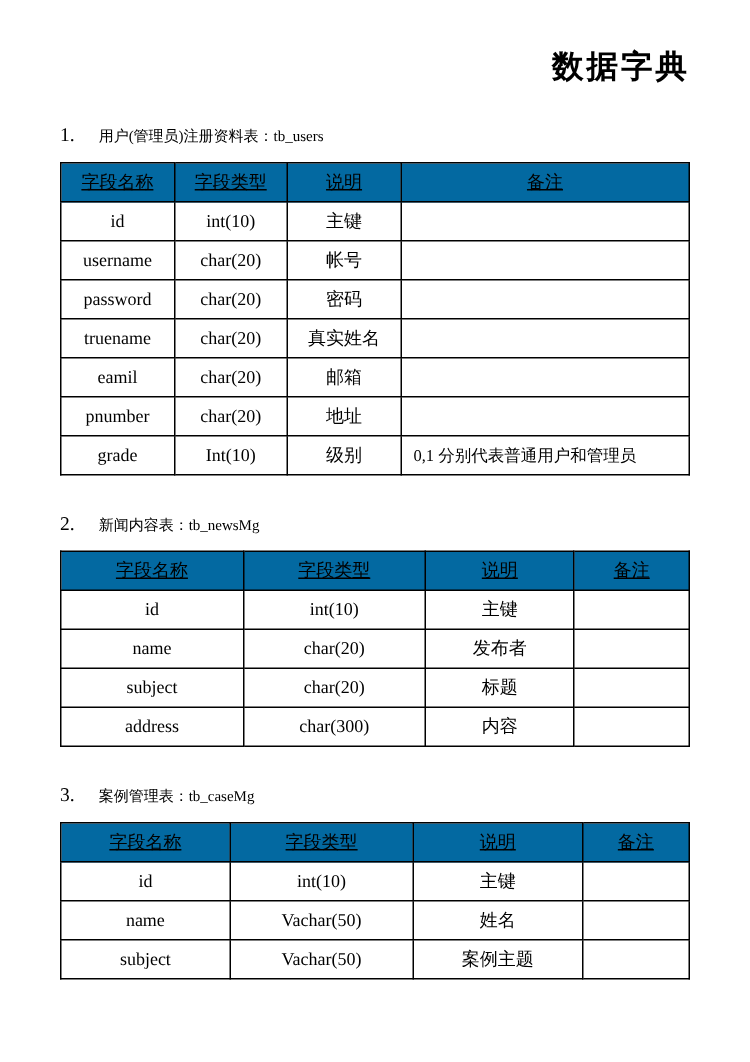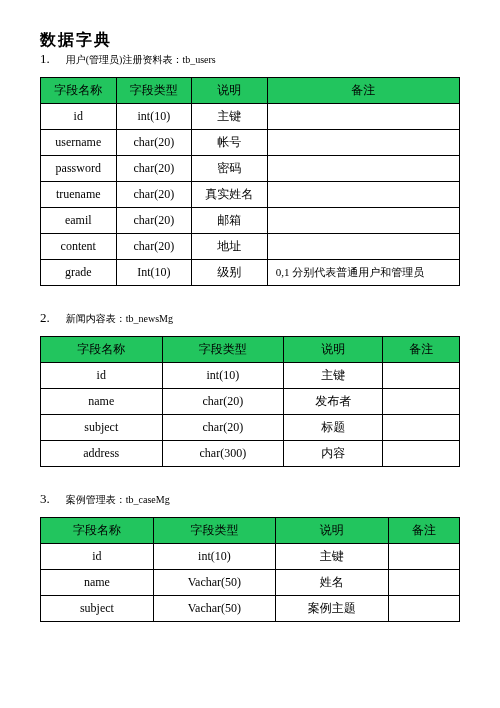--- a/index.html
+++ b/index.html
@@ -12,23 +12,24 @@
       width: 500px;
       min-height: 708px;
       background: #ffffff;
       font-family: "SimSun", "宋体", serif;
       font-size: 12px;
       color: #000000;
       padding: 30px 40px;
     }
 
     .page-title {
-      text-align: left;
-      font-size: 16px;
+      text-align: right;
+      font-size: 21px;
       font-weight: bold;
+      margin-bottom: 24px;
       letter-spacing: 2px;
     }
 
     .section {
       margin-bottom: 24px;
     }
 
     .section-title {
       font-size: 13px;
       font-weight: normal;
@@ -53,22 +54,23 @@
     }
 
     th, td {
       border: 1px solid #000000;
       padding: 4px 8px;
       text-align: center;
       font-weight: normal;
     }
 
     thead th {
-      background: #22c55e;
+      background: #0369a1;
       font-weight: normal;
+      text-decoration: underline;
     }
 
     .note-cell {
       text-align: left;
       font-size: 11px;
     }
   </style>
 </head>
 <body>
 
@@ -114,21 +116,21 @@
             <td>真实姓名</td>
             <td></td>
           </tr>
           <tr>
             <td>eamil</td>
             <td>char(20)</td>
             <td>邮箱</td>
             <td></td>
           </tr>
           <tr>
-            <td>content</td>
+            <td>pnumber</td>
             <td>char(20)</td>
             <td>地址</td>
             <td></td>
           </tr>
           <tr>
             <td>grade</td>
             <td>Int(10)</td>
             <td>级别</td>
             <td class="note-cell">0,1 分别代表普通用户和管理员</td>
           </tr>

